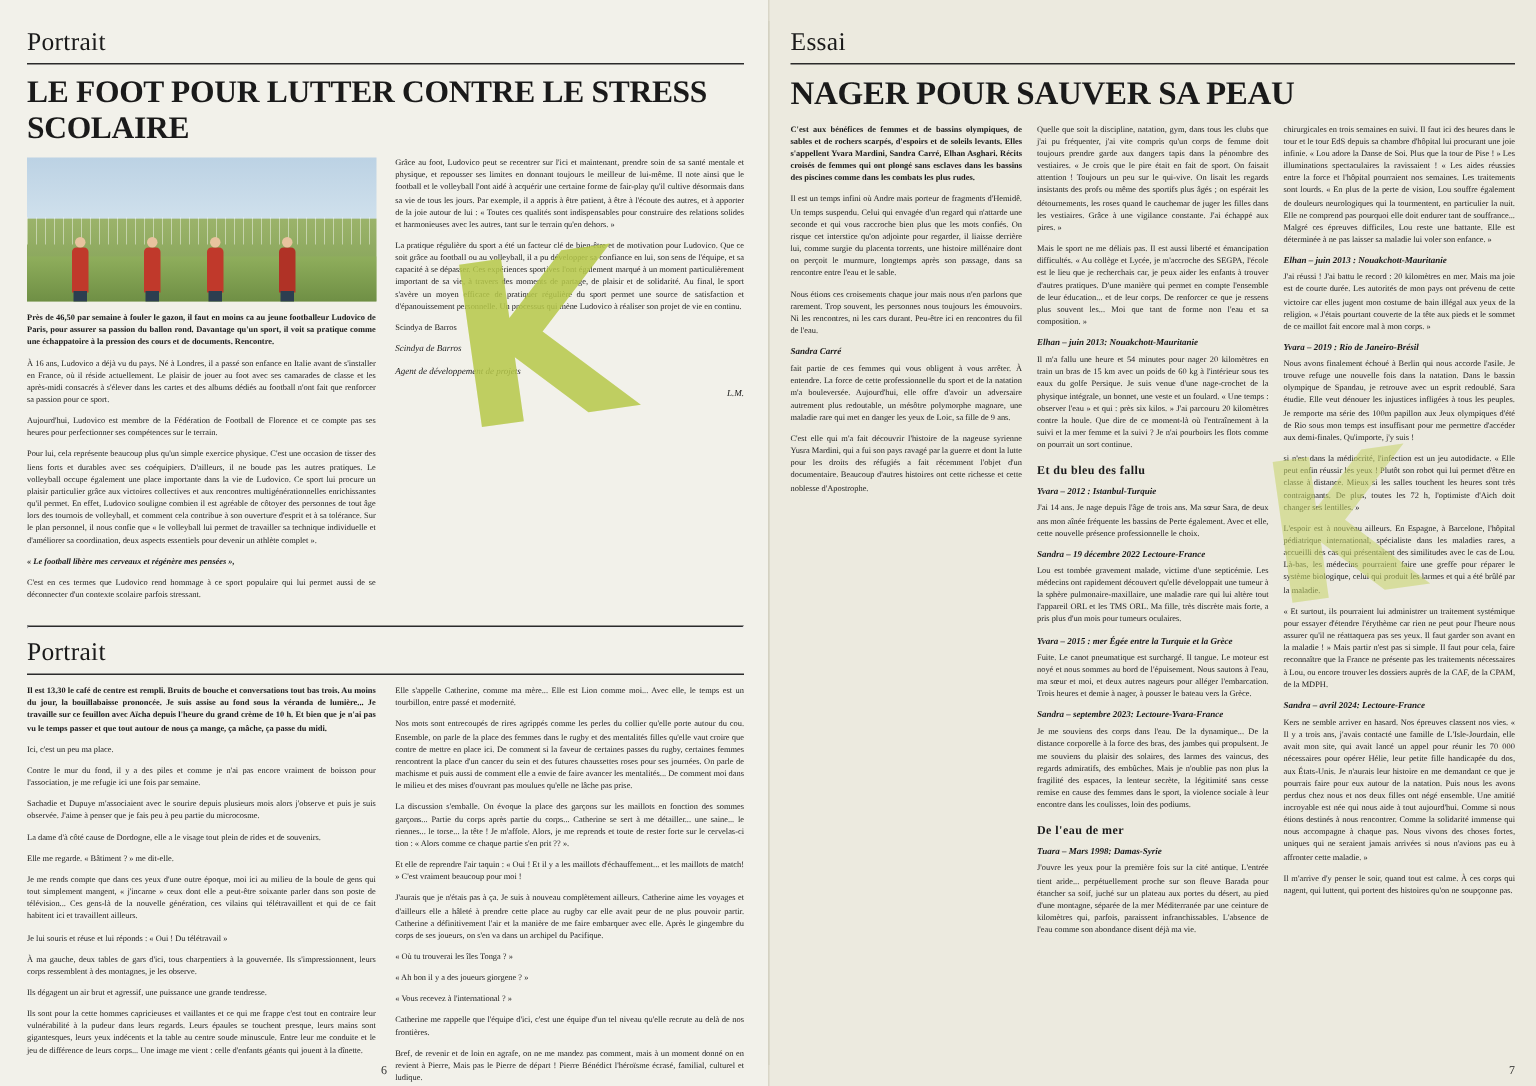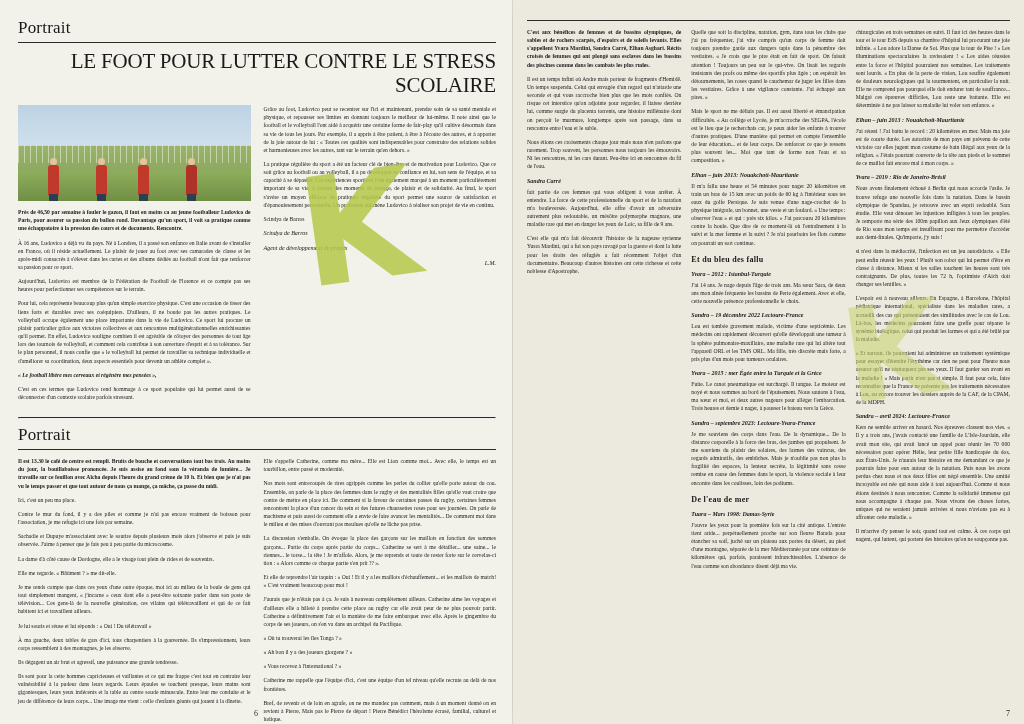--- a/index.html
+++ b/index.html
@@ -33,27 +33,26 @@
     font-size:17px;
     margin:0 0 4px 0;
     letter-spacing:.2px;
   }
   .rule {
     border:0; border-top:1px solid #2b2b2b;
     margin:2px 0 7px 0;
   }
   h1.headline {
     font-family:"Liberation Serif", serif;
-    font-weight:normal;
+    font-weight:bold;
     font-size:21px;
     line-height:1.12;
     margin:0 0 8px 0;
     letter-spacing:-.2px;
     text-transform:uppercase;
-    text-align:right;
   }
   h1.headline.small { font-size:19px; }
   h1.headline.right { font-size:22px; }
   .cols2 { display:flex; gap:13px; }
   .cols3 { display:flex; gap:10px; }
   .col { flex:1; }
   p {
     margin:0 0 6px 0;
     font-size:6.0px;
     line-height:1.5;
@@ -201,21 +200,23 @@
       </div>
     </div>
 
     <div class="folio">6</div>
   </div>
 
   <div class="right-page">
 
     <div class="watermark" id="wm-right">K</div>
 
+    <div class="kicker">Essai</div>
     <hr class="rule">
+    <h1 class="headline right">NAGER POUR SAUVER SA PEAU</h1>
 
     <div class="cols3">
 
       <div class="col">
         <p class="tiny bold">C'est aux bénéfices de femmes et de bassins olympiques, de sables et de rochers scarpés, d'espoirs et de soleils levants. Elles s'appellent Yvara Mardini, Sandra Carré, Elhan Asghari. Récits croisés de femmes qui ont plongé sans esclaves dans les bassins des piscines comme dans les combats les plus rudes.</p>
         <p class="tiny">Il est un temps infini où Andre mais porteur de fragments d'Hemidê. Un temps suspendu. Celui qui envagée d'un regard qui n'attarde une seconde et qui vous raccroche bien plus que les mots confiés. On risque cet interstice qu'on adjointe pour regarder, il liaisse derrière lui, comme surgie du placenta torrents, une histoire millénaire dont on perçoit le murmure, longtemps après son passage, dans sa rencontre entre l'eau et le sable.</p>
         <p class="tiny">Nous étions ces croisements chaque jour mais nous n'en parlons que rarement. Trop souvent, les personnes nous toujours les émouvoirs. Ni les rencontres, ni les cars durant. Peu-être ici en rencontres du fil de l'eau.</p>
         <p class="testi-head">Sandra Carré</p>
         <p class="tiny">fait partie de ces femmes qui vous obligent à vous arrêter. À entendre. La force de cette professionnelle du sport et de la natation m'a bouleversée. Aujourd'hui, elle offre d'avoir un adversaire autrement plus redoutable, un mésôtre polymorphe magnare, une maladie rare qui met en danger les yeux de Loic, sa fille de 9 ans.</p>
         <p class="tiny">C'est elle qui m'a fait découvrir l'histoire de la nageuse syrienne Yusra Mardini, qui a fui son pays ravagé par la guerre et dont la lutte pour les droits des réfugiés a fait récemment l'objet d'un documentaire. Beaucoup d'autres histoires ont cette richesse et cette noblesse d'Apostrophe.</p>

